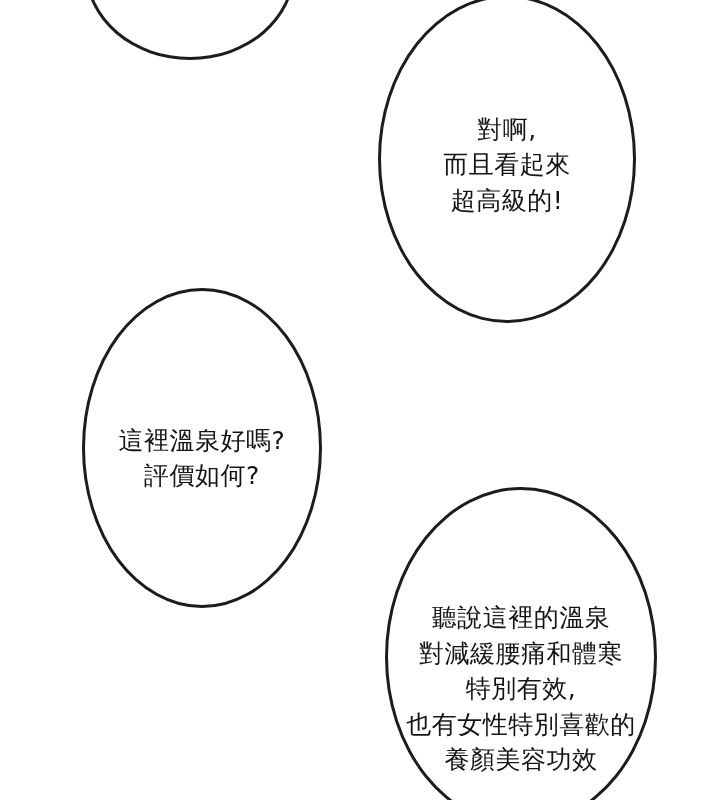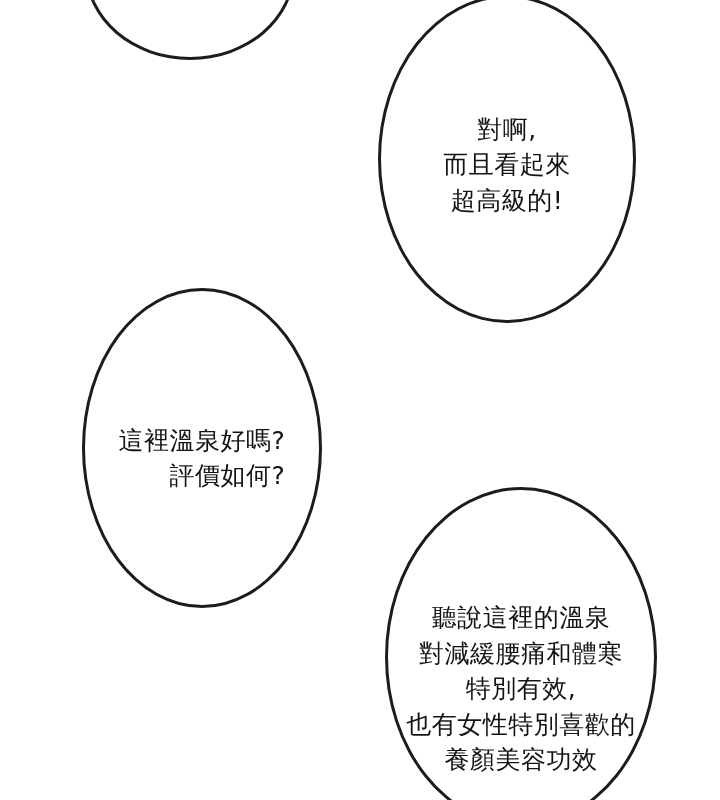--- a/index.html
+++ b/index.html
@@ -52,21 +52,20 @@
     font-size: 25px;
     margin-top: 12px;
   }
 
   
   #bubble-mid-left {
     left: 82px;
     top: 288px;
     width: 240px;
     height: 320px;
-    text-align: right;
   }
   #bubble-mid-left .txt {
     font-size: 25px;
     margin-top: 20px;
   }
 
   
   #bubble-bottom-right {
     left: 385px;
     top: 487px;

